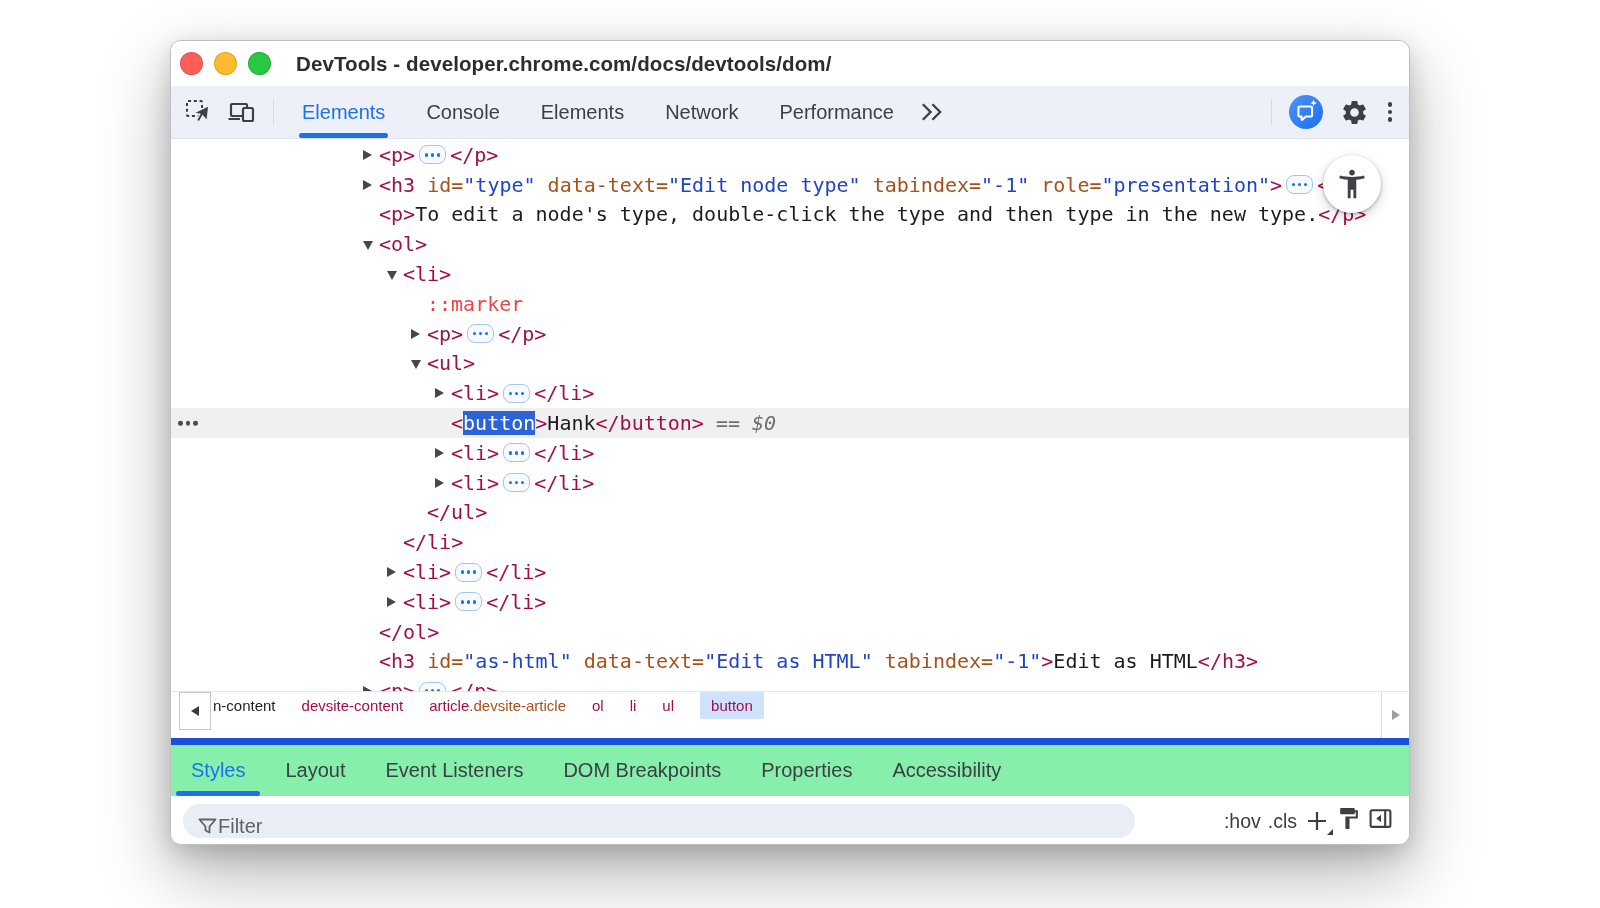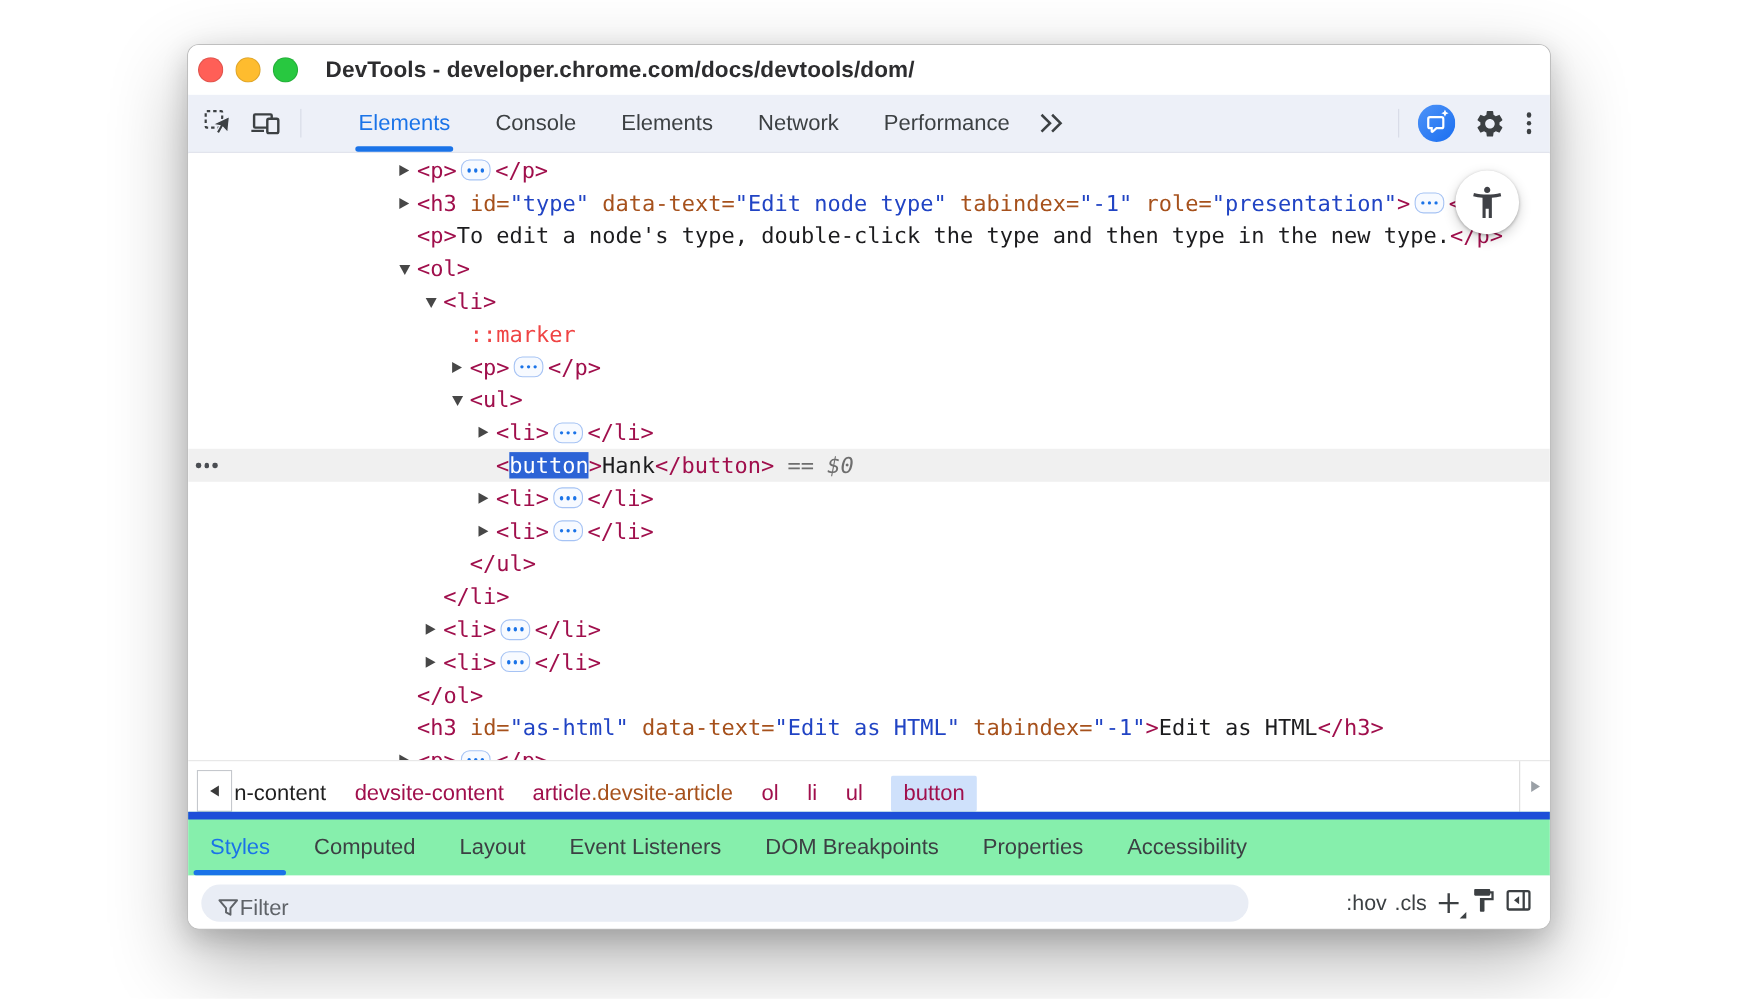--- a/index.html
+++ b/index.html
@@ -12,21 +12,21 @@
   .lights{display:flex;gap:11px;margin-left:9px}
   .light{width:23px;height:23px;border-radius:50%;border:1px solid rgba(0,0,0,.12)}
   .light.red{background:#ff5f57}.light.yellow{background:#febc2e}.light.green{background:#28c840}
   .wtitle{position:absolute;left:125px;top:0;height:45px;display:flex;align-items:center;
     font-size:20.5px;font-weight:700;color:#2d2d2f;letter-spacing:.1px}
   
   .toolbar{height:53px;background:#edf0f8;border-bottom:1px solid #e0e3ec;display:flex;align-items:center}
   .tbtn{display:flex;align-items:center;justify-content:center}
   .inspect{margin-left:13px}.device{margin-left:15px}
   .vdiv{width:1px;height:26px;background:#d6dae6;margin-left:16px}
-  .tabs{display:flex;gap:41px;margin-left:52px;height:100%;align-items:flex-start}
+  .tabs{display:flex;gap:41px;margin-left:28px;height:100%;align-items:flex-start}
   .tab{font-size:20px;color:#3c4043;height:100%;display:flex;align-items:center;position:relative;cursor:default}
   .tab.active{color:#1a73e8}
   .tab.active::after{content:"";position:absolute;left:-3px;right:-3px;bottom:0;height:5px;border-radius:4px;background:#1a73e8}
   .more-tabs{margin-left:25px;display:flex;align-items:center}
   .tb-right{margin-left:auto;display:flex;align-items:center;gap:17px;margin-right:15px}
   .kebab{display:flex;flex-direction:column;gap:3px;padding:2px}
   .kebab i{width:4.5px;height:4.5px;border-radius:50%;background:#3c4043}
   
   .tree{position:absolute;top:99px;left:0;right:0;height:551px;overflow:hidden;background:#fff;
     font-family:"DejaVu Sans Mono",monospace;font-size:20px}
@@ -46,21 +46,21 @@
   .tk-sel{background:#2c63d6;color:#fff}
   .pill{display:inline-flex;align-items:center;justify-content:center;gap:2.5px;width:27px;height:19px;
     border:1.5px solid #a6c3f4;border-radius:8px;background:#f7faff;margin:0 4px;flex:none}
   .pill i{width:3.5px;height:3.5px;border-radius:50%;background:#1a73e8}
   .gutdots{position:absolute;left:7px;top:50%;transform:translateY(-50%);display:flex;gap:3px}
   .gutdots i{width:4.5px;height:4.5px;border-radius:50%;background:#4a4d52}
   .a11y-btn{position:absolute;left:1152px;top:114px;width:58px;height:58px;border-radius:50%;background:#fff;
     box-shadow:0 1px 3px rgba(0,0,0,.28),0 4px 12px rgba(0,0,0,.18);display:flex;align-items:center;justify-content:center;z-index:5}
   
   .crumbs{position:absolute;top:650px;left:0;right:0;height:47px;background:#fff;border-top:1px solid #e6e6e6;
-    display:flex;align-items:flex-end;font-size:20px}
+    display:flex;align-items:flex-start;font-size:15px}
   .crumb-scroll-left{flex:none;width:32px;height:38px;margin-left:8px;background:#fff;border:1px solid #c5c8cd;
     display:flex;align-items:center;justify-content:center}
   .tri-left{width:0;height:0;border-right:8px solid #3a3a3a;border-top:5px solid transparent;border-bottom:5px solid transparent}
   .tri-right{width:0;height:0;border-left:8px solid #9aa0a6;border-top:5px solid transparent;border-bottom:5px solid transparent}
   .crumb-list{display:flex;align-items:center;gap:26px;margin-left:2px;flex:1;overflow:hidden;white-space:nowrap}
   .crumb{flex:none;cursor:default}
   .crumb .c-tag{color:#a00f4c}
   .crumb .c-cls{color:#a6511c}
   .crumb.plain .c-tag{color:#1f1f1f}
   .crumb.selected{background:#cfe1fb;padding:5px 11px;border-radius:2px}
@@ -194,21 +194,20 @@
       <span class="crumb"><span class="c-tag">ul</span></span>
       <span class="crumb selected"><span class="c-tag">button</span></span>
     </div>
     <span class="crumb-scroll-right">
         <i class="tri-right"></i>
       </span>
   </div>
 
   <div class="stabs">
     <div class="stab active">Styles</div>
-    <div class="stab">Computed</div>
     <div class="stab">Layout</div>
     <div class="stab">Event Listeners</div>
     <div class="stab">DOM Breakpoints</div>
     <div class="stab">Properties</div>
     <div class="stab">Accessibility</div>
   </div>
 
   <div class="filterbar">
     <div class="filter-pill">
       <span>

